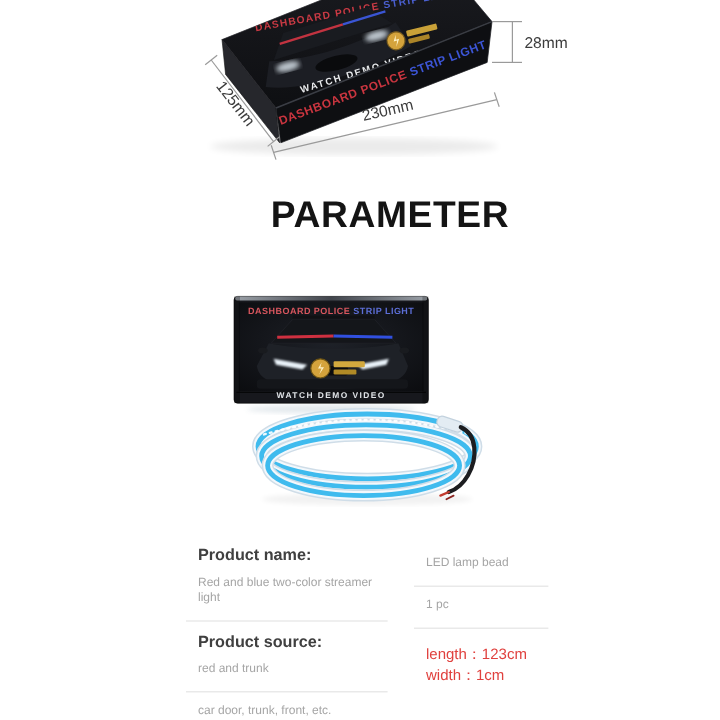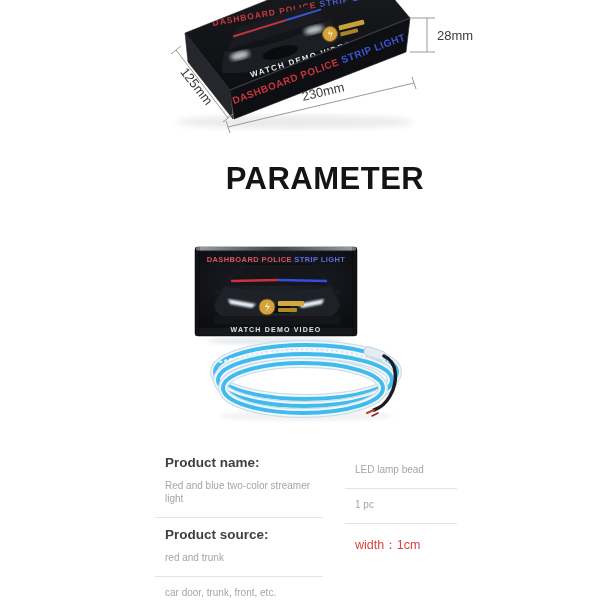--- a/index.html
+++ b/index.html
@@ -190,17 +190,18 @@
     <div class="spec-divider"></div>
     <div class="spec-value">car door, trunk, front, etc.</div>
   </div>
 
   <div class="specs-col right">
     <div class="spec-value">LED lamp bead</div>
     <div class="spec-divider"></div>
     <div class="spec-value">1  pc</div>
     <div class="spec-divider"></div>
     <div class="spec-red">
+      <div>length：123cm</div>
       <div>width：1cm</div>
     </div>
   </div>
 
 </div>
 
 </body></html>

